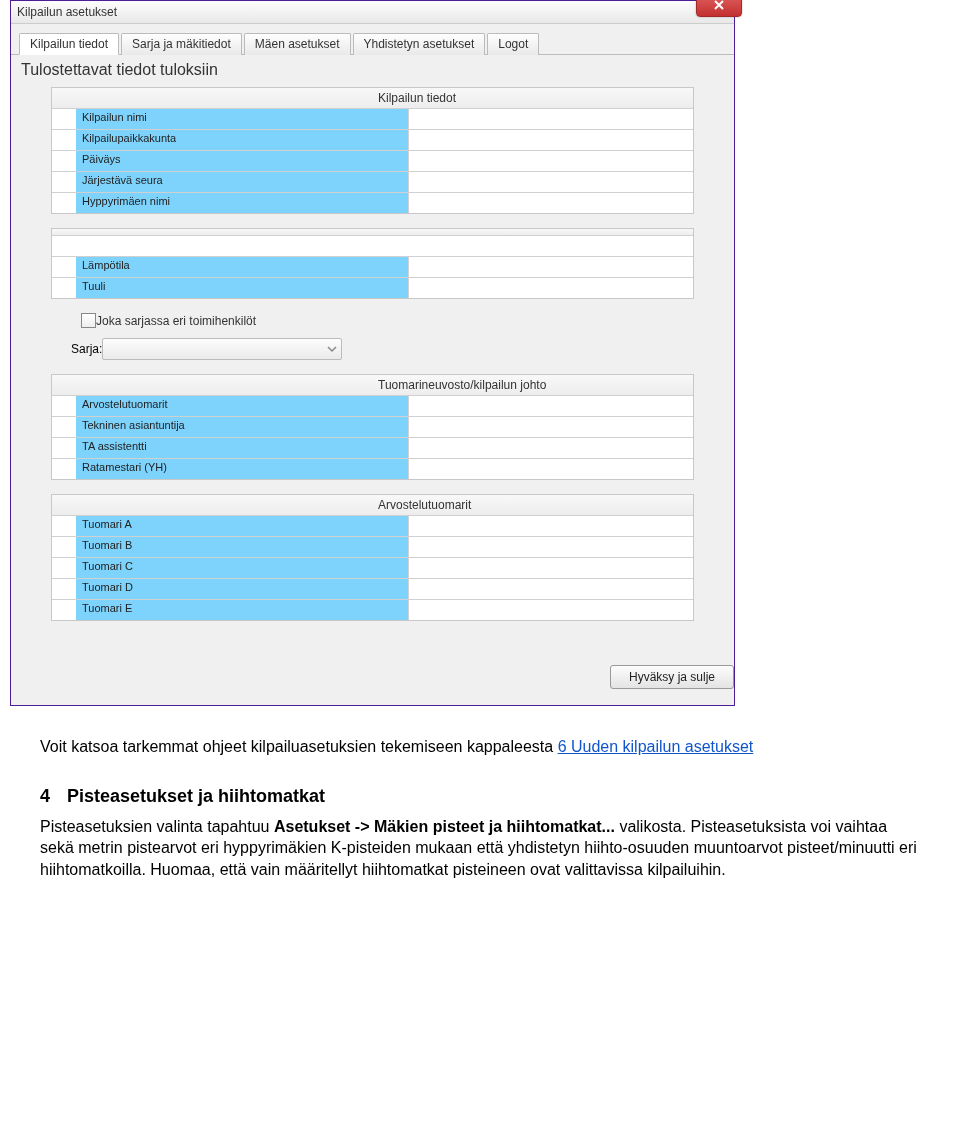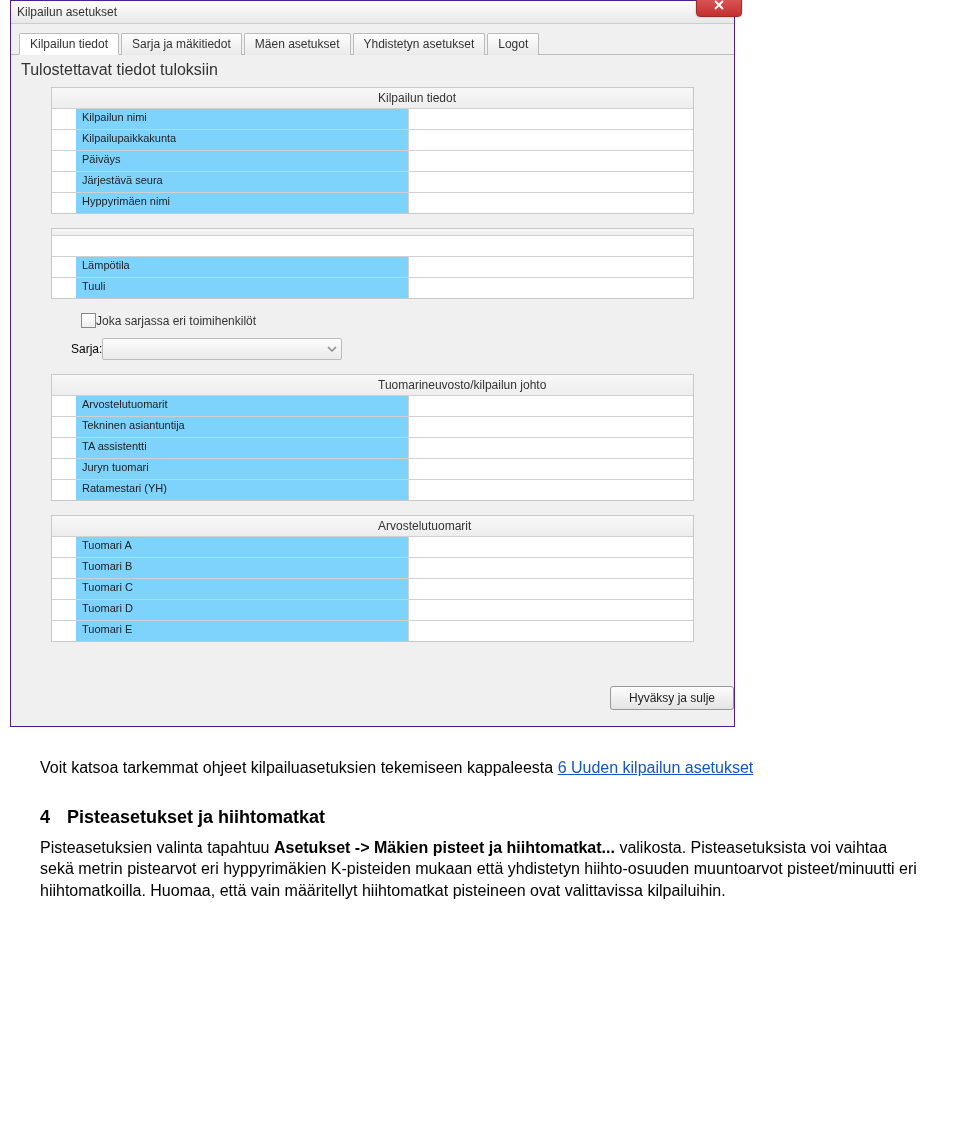--- a/index.html
+++ b/index.html
@@ -267,24 +267,20 @@
       </div>
       <div class="row">
         <div class="label">Tekninen asiantuntija</div>
         <div class="value"></div>
       </div>
       <div class="row">
         <div class="label">TA assistentti</div>
         <div class="value"></div>
       </div>
       <div class="row">
-        <div class="label">Juryn tuomari</div>
-        <div class="value"></div>
-      </div>
-      <div class="row">
         <div class="label">Ratamestari (YH)</div>
         <div class="value"></div>
       </div>
     </div>
 
     <div class="panel">
       <div class="panel-header">
         <div class="col-h label"></div>
         <div class="col-h">Arvostelutuomarit</div>
       </div>

